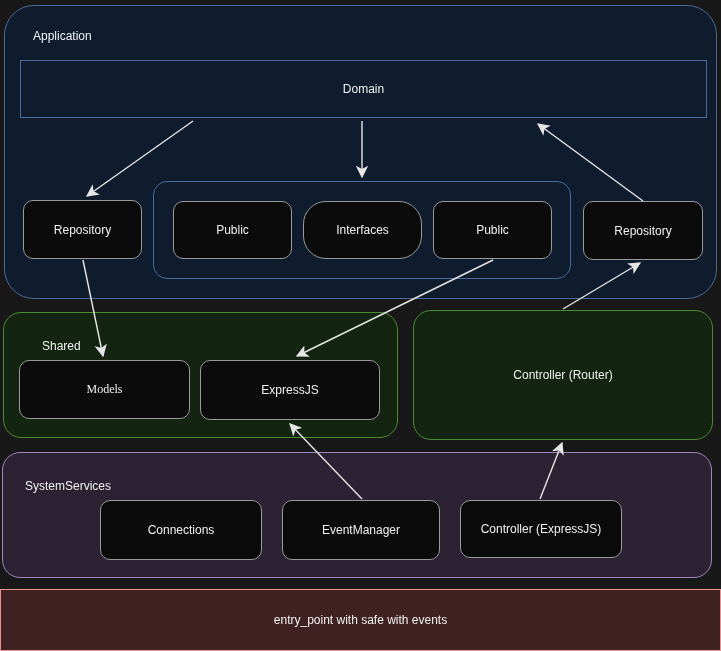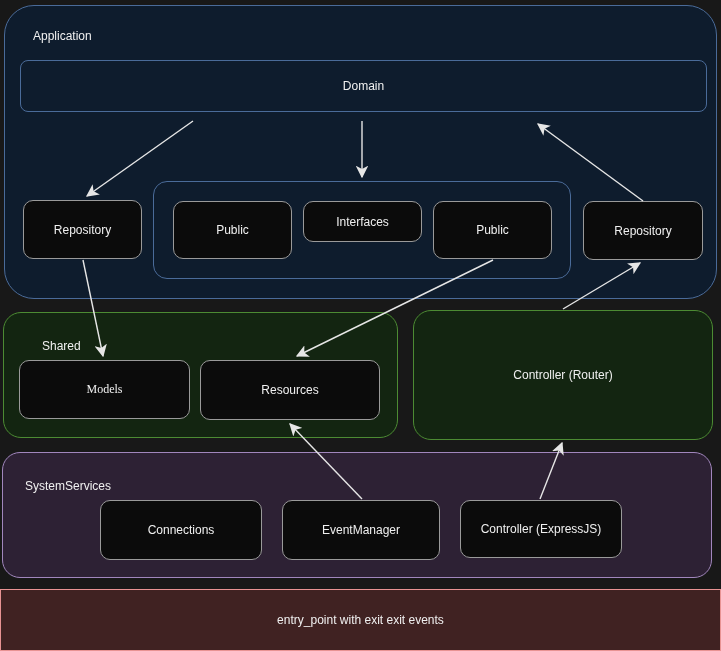--- a/index.html
+++ b/index.html
@@ -36,23 +36,23 @@
     white-space: nowrap;
   }
   .app-container {
     left: 4px; top: 5px; width: 713px; height: 294px;
     background: var(--application-fill);
     border: 1px solid var(--application-border);
     border-radius: 30px;
   }
   .domain-node {
     position: absolute;
-    left: 15px; top: 54px; width: 687px; height: 52px;
+    left: 15px; top: 54px; width: 687px; height: 58px;
     border: 1px solid var(--application-border);
-    border-radius: 8px;
+    border-radius: 0;
     display: flex; align-items: center; justify-content: center;
     font-size: 12px;
   }
   .group-container {
     position: absolute;
     left: 148px; top: 175px; width: 418px; height: 98px;
     border: 1px solid var(--application-border);
     border-radius: 14px;
   }
   .node {
@@ -60,21 +60,21 @@
     background: var(--node-fill);
     border: 1px solid var(--node-border);
     border-radius: 10px;
     display: flex; align-items: center; justify-content: center;
     font-size: 12px;
     color: var(--text);
     white-space: nowrap;
   }
   .node-repository { left: 18px; top: 194px; width: 119px; height: 59px; }
   .node-public     { left: 19px;  top: 19px; width: 119px; height: 58px; }
-  .node-interfaces { left: 149px; top: 19px; width: 119px; height: 41px; }
+  .node-interfaces { left: 149px; top: 19px; width: 119px; height: 58px; border-radius: 23px; }
   .node-events     { left: 279px; top: 19px; width: 119px; height: 58px; }
   .node-controller { left: 578px; top: 195px; width: 120px; height: 59px; }
   .shared-container {
     left: 3px; top: 312px; width: 395px; height: 126px;
     background: var(--shared-fill);
     border: 1px solid var(--shared-border);
     border-radius: 18px;
     text-align: center;
   }
   .node-models    { left: 15px;  top: 47px; width: 171px; height: 59px; font-family: Liberation Serif, serif; }
@@ -164,21 +164,21 @@
       <span>Repository</span>
     </div>
   </div>
 
   <div class="container shared-container">
     <div class="container-label shared-label">Shared</div>
     <div class="node node-models">
       <span>Models</span>
     </div>
     <div class="node node-resources">
-      <span>Resources</span>
+      <span>ExpressJS</span>
     </div>
   </div>
 
   <div class="container router-container">
     <span>Controller (Router)</span>
   </div>
 
   <div class="container services-container">
     <div class="container-label services-label">SystemServices</div>
     <div class="node node-connections">
@@ -186,16 +186,16 @@
     </div>
     <div class="node node-eventmanager">
       <span>EventManager</span>
     </div>
     <div class="node node-expressjs">
       <span>Controller (ExpressJS)</span>
     </div>
   </div>
 
   <div class="entry-bar">
-    <span>entry_point with exit exit events</span>
+    <span>entry_point with safe with events</span>
   </div>
 
 </div>
 
 </body></html>

